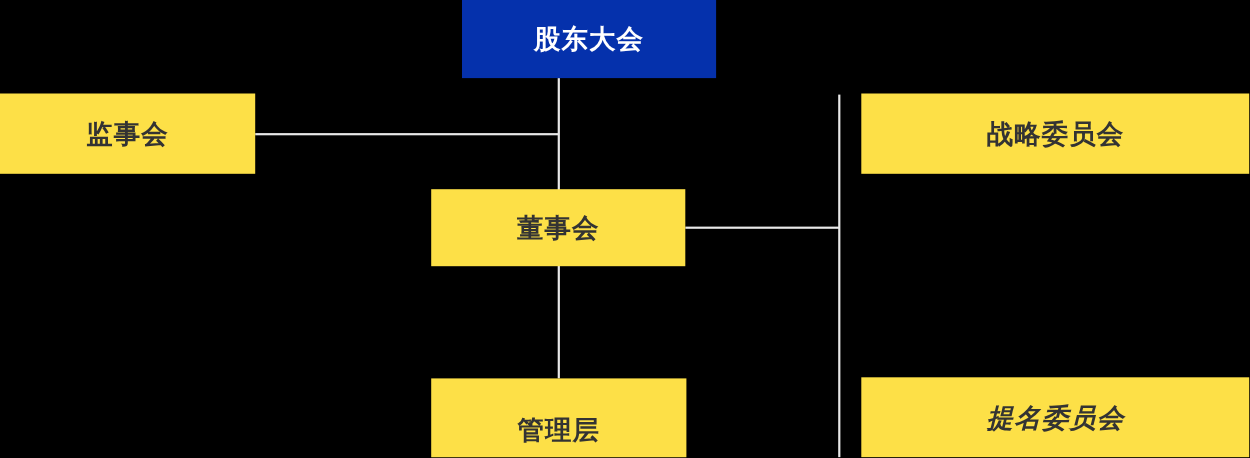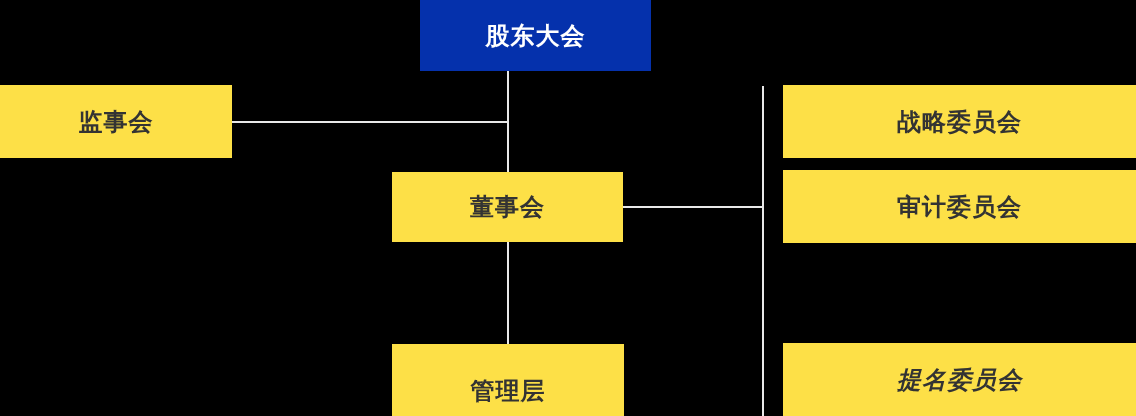--- a/index.html
+++ b/index.html
@@ -81,22 +81,19 @@
   </div>
 
   <div class="node node-light node-management">
     <span class="label">管理层</span>
   </div>
 
   <div class="node node-light node-committee committee-0">
     <span class="label">战略委员会</span>
   </div>
 
-  <div class="node node-light node-committee committee-1">
-    <span class="label">审计委员会</span>
-  </div>
 
 
   <div class="node node-light node-committee committee-3">
     <span class="label">提名委员会</span>
   </div>
 
 </div>
 
 </body></html>

